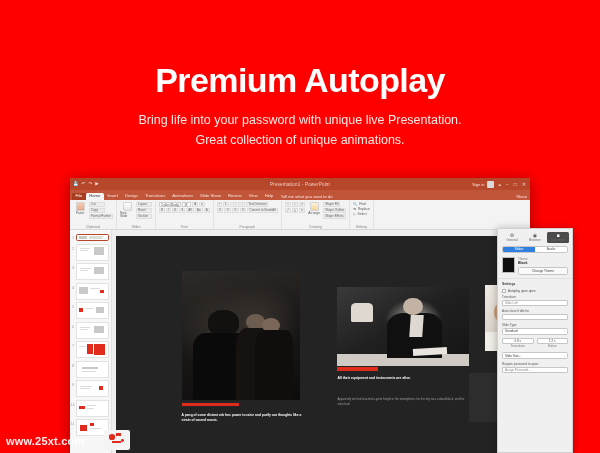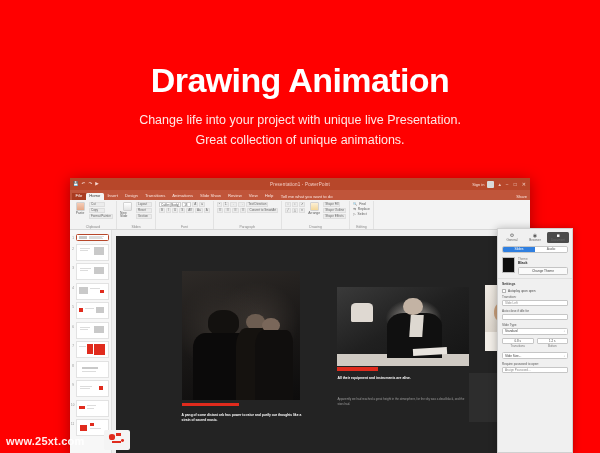--- a/index.html
+++ b/index.html
@@ -331,23 +331,23 @@
   .wm-logo {
     position:absolute; left:104px; bottom:3px; width:26px; height:20px;
     background:#f4f4f4; border-radius:2px; overflow:hidden;
   }
   .wm-d { position:absolute; background:#e02b1d; }
 </style>
 </head>
 <body>
 
 <div class="hero">
-  <div class="hero-title">Drawing Animation</div>
+  <div class="hero-title">Premium Autoplay</div>
   <div class="hero-sub">
-    <div>Change life into your project with unique live Presentation.</div>
+    <div>Bring life into your password with unique live Presentation.</div>
     <div>Great collection of unique animations.</div>
   </div>
 </div>
 
 <div class="ppt-window">
 
   <div class="titlebar">
     <div class="qat">
       <span>💾</span>
       <span>↶</span>

